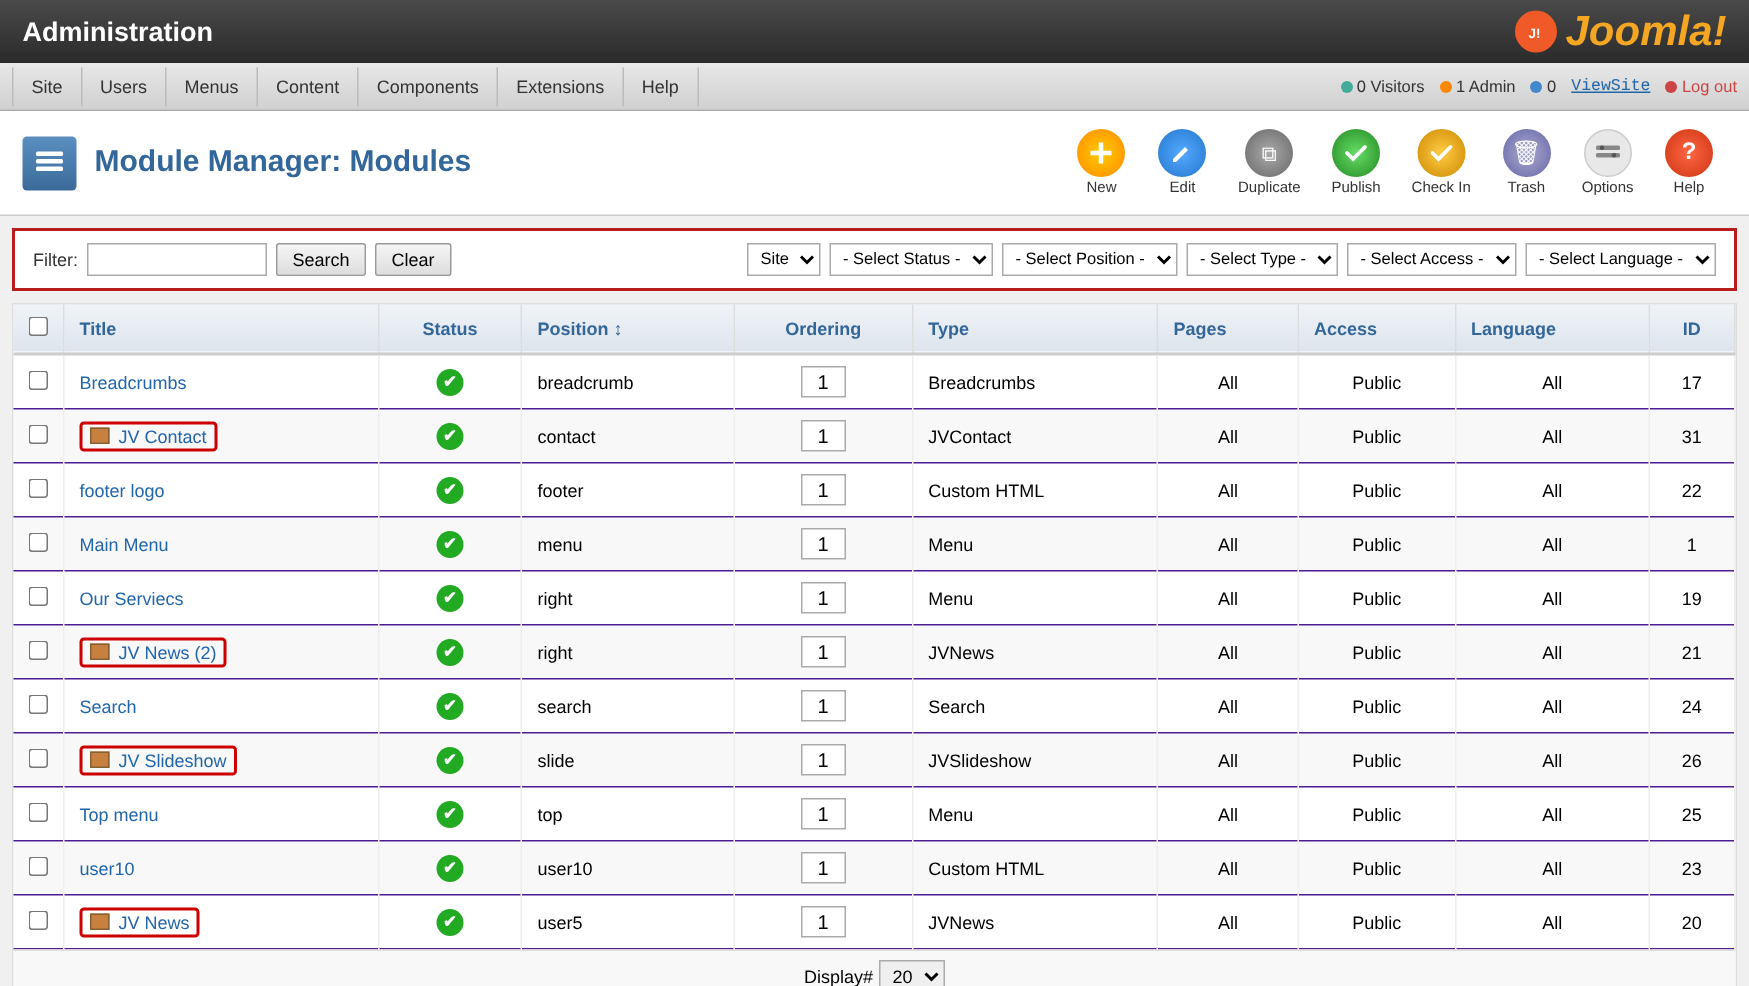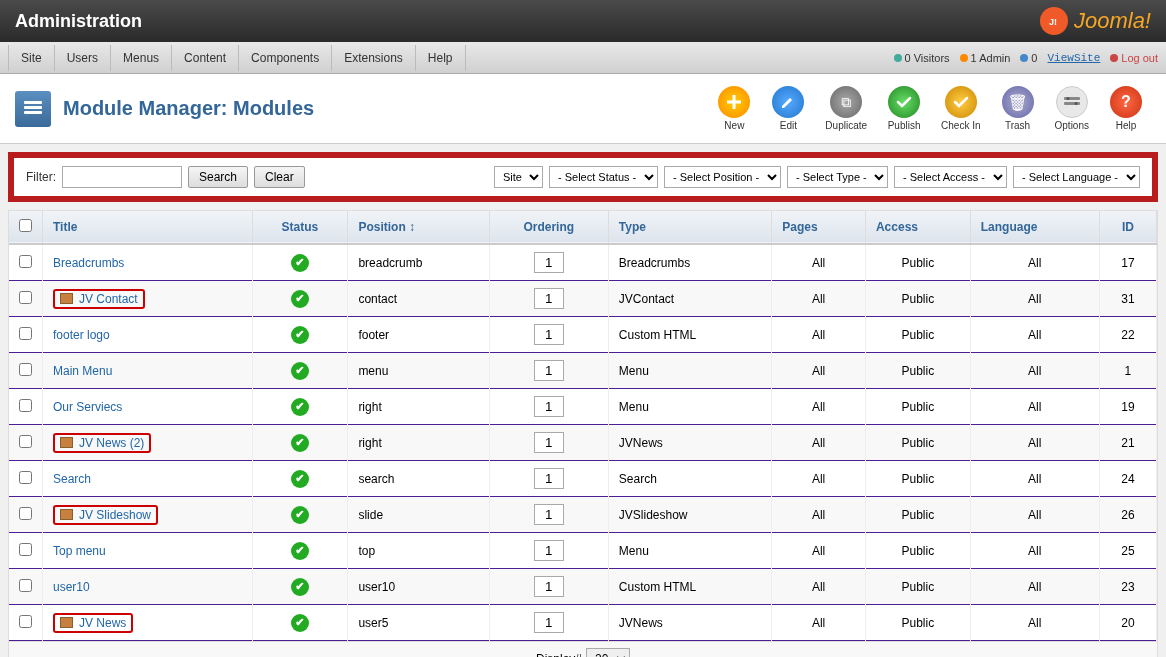--- a/index.html
+++ b/index.html
@@ -17,21 +17,21 @@
     }
     .admin-title { font-size: 18px; font-weight: bold; color: white; }
     .joomla-logo { display: flex; align-items: center; gap: 6px; }
     .joomla-logo .joomla-icon {
       width: 28px; height: 28px;
       background: #f05a28;
       border-radius: 50%;
       display: flex; align-items: center; justify-content: center;
       color: white; font-size: 14px; font-weight: bold;
     }
-    .joomla-text { font-size: 22px; font-weight: normal; color: #f5a623; font-style: italic; }
+    .joomla-text { font-size: 28px; font-weight: bold; color: #f5a623; font-style: italic; }
 
     
     .nav-bar {
       background: linear-gradient(to bottom, #e8e8e8, #d0d0d0);
       border-bottom: 1px solid #aaa;
       display: flex;
       align-items: center;
       justify-content: space-between;
       padding: 0 8px;
       height: 32px;
@@ -92,21 +92,21 @@
     .tb-icon-publish { background: radial-gradient(circle, #66dd66, #228822); }
     .tb-icon-unpublish { background: radial-gradient(circle, #ff6644, #cc2200); }
     .tb-icon-checkin { background: radial-gradient(circle, #ffcc44, #cc8800); }
     .tb-icon-trash { background: radial-gradient(circle, #aaaacc, #6666aa); }
     .tb-icon-options { background: #e8e8e8; border: 1px solid #ccc; }
     .tb-icon-help { background: radial-gradient(circle, #ff6644, #cc3311); }
 
     
     .filter-bar {
       background: white;
-      border: 6px solid #b91c1c;
+      border: 2px solid #b91c1c;
       margin: 8px;
       padding: 8px 12px;
       display: flex;
       align-items: center;
       gap: 6px;
       flex-wrap: wrap;
     }
     .filter-label { font-size: 12px; color: #333; }
     .filter-input {
       border: 1px solid #aaa;

